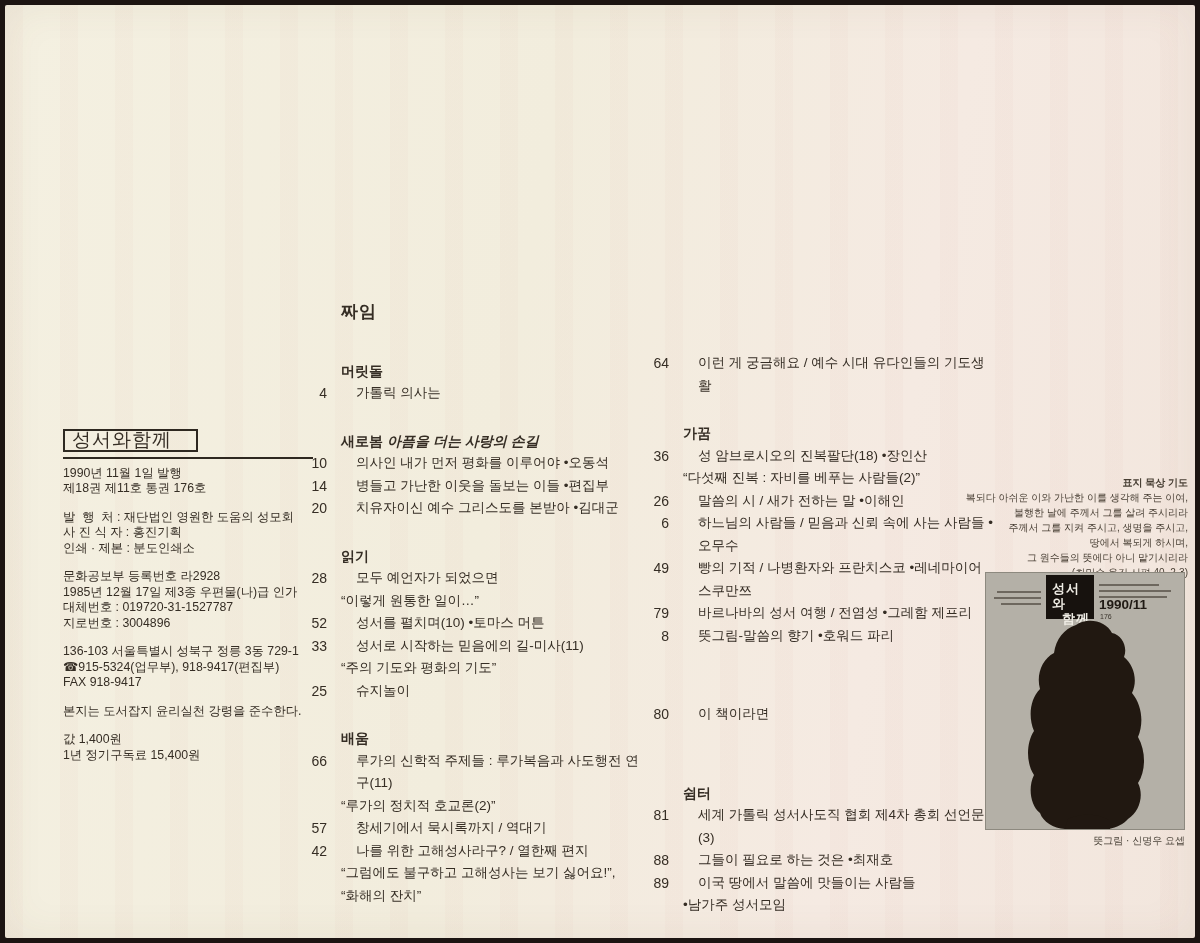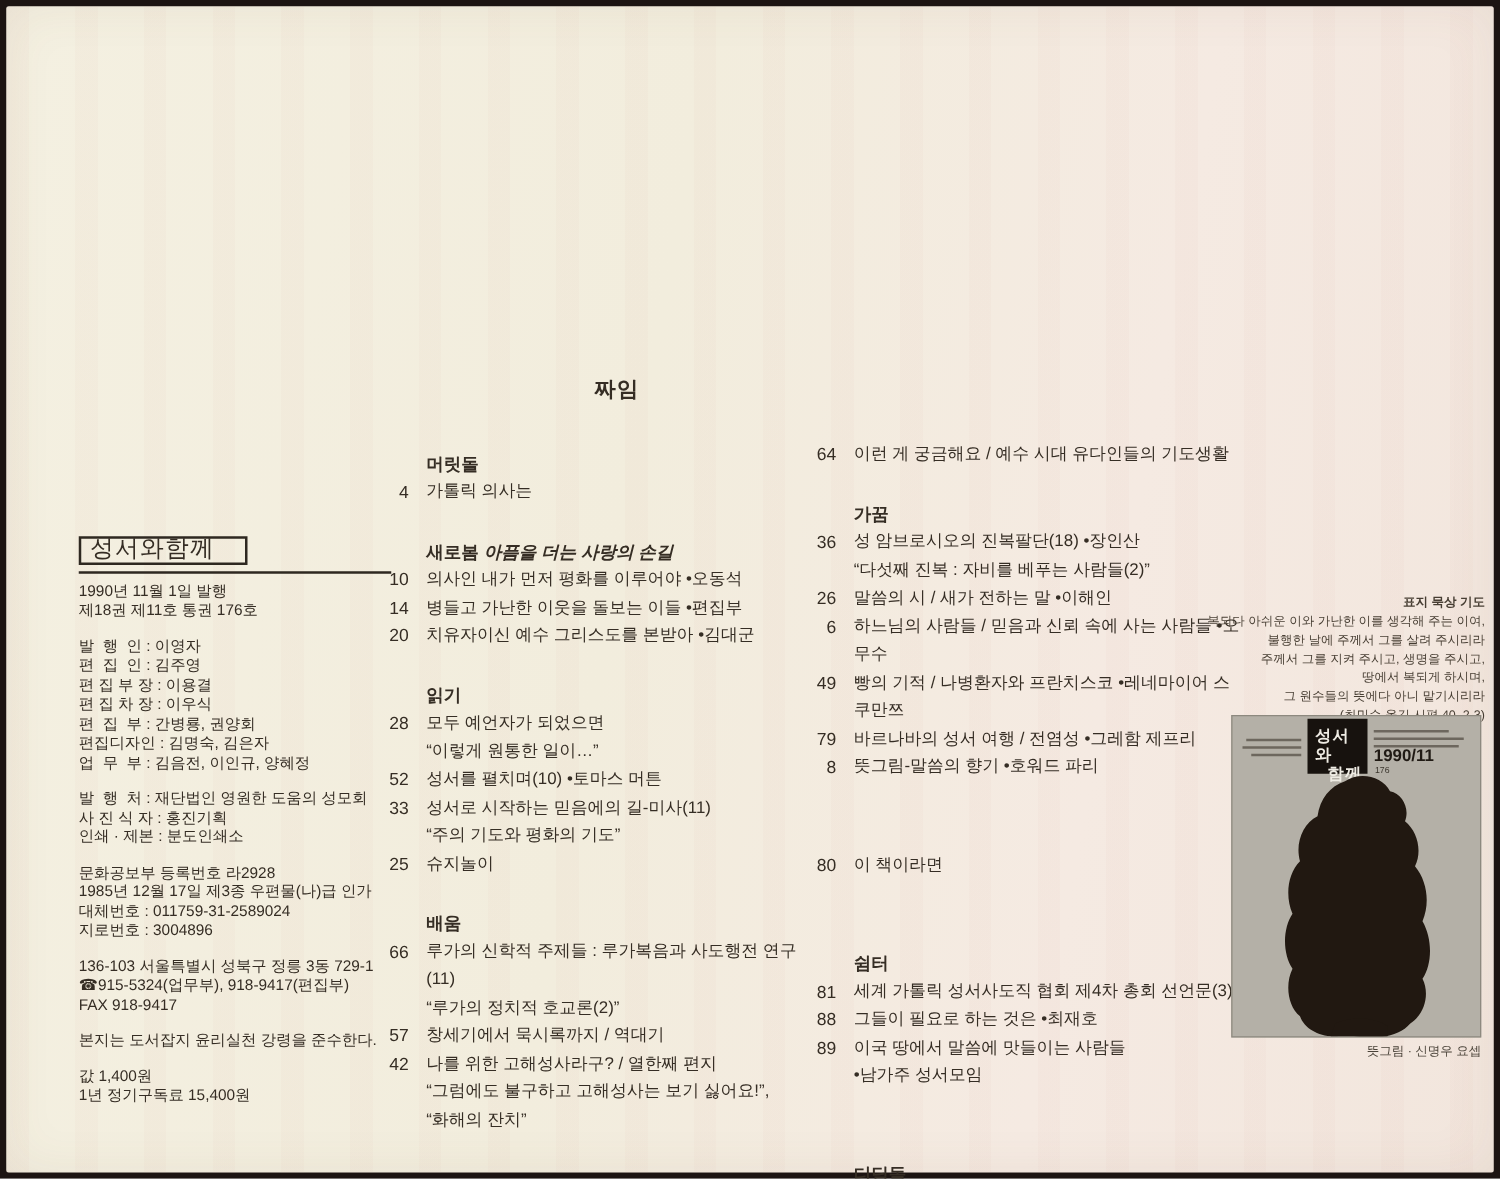--- a/index.html
+++ b/index.html
@@ -15,27 +15,27 @@
   .left-col{position:absolute;left:58px;top:424px;width:255px;font-size:12.3px;line-height:15.5px;}
   .masthead-box{display:inline-block;border:2px solid #2e2820;padding:1px 24px 2px 7px;
                 font-weight:normal;font-size:19px;letter-spacing:1px;}
   .masthead-rule{border:0;border-top:2.5px solid #2e2820;margin:5px 0 7px 0;width:250px;}
   .colo-block{margin-bottom:13px;}
   .colo-block .line{white-space:pre-wrap;}
   
   .toc-col{position:absolute;font-size:13.5px;line-height:22.5px;}
   .toc-center{left:296px;top:296px;width:345px;}
   .toc-right{left:638px;top:347px;width:350px;}
-  .toc-title{font-weight:bold;font-size:17px;margin:0 0 36px 40px;letter-spacing:1px;text-align:center;}
+  .toc-title{font-weight:bold;font-size:17px;margin:0 0 36px 40px;letter-spacing:1px;}
   .toc-section{margin-top:25px;}
   .toc-section:first-child{margin-top:0;}
   .toc-section.gap-lg{margin-top:56px;}
   .toc-heading{font-weight:bold;margin-left:40px;font-size:14px;}
   .toc-heading .it{font-style:italic;font-weight:bold;margin-left:4px;}
-  .toc-entry{display:flex;}
+  .toc-entry{display:flex;gap:15px;}
   .toc-page{width:26px;flex:none;text-align:right;margin-right:14px;font-size:14px;}
   .toc-main{flex:1;}
   .toc-sub{margin-left:40px;}
   
   .prayer{position:absolute;left:945px;top:470px;width:238px;text-align:right;
           font-size:10px;line-height:15px;color:#473e33;}
   .prayer .title{font-weight:600;}
   
   .cover{position:absolute;left:980px;top:567px;width:200px;height:258px;
          background:#b4b0a7;border:1px solid #8d897f;box-sizing:border-box;overflow:hidden;}
@@ -62,37 +62,28 @@
     <div class="streaks"></div>
 
     <div class="left-col">
       <div class="masthead-box">성서와함께</div>
       <hr class="masthead-rule">
       <div class="colo-block">
           <div class="line">1990년 11월 1일 발행</div>
           <div class="line">제18권 제11호 통권 176호</div>
         </div>
       <div class="colo-block">
-          <div class="line">발  행  인 : 이영자</div>
-          <div class="line">편  집  인 : 김주영</div>
-          <div class="line">편 집 부 장 : 이용결</div>
-          <div class="line">편 집 차 장 : 이우식</div>
-          <div class="line">편  집  부 : 간병룡, 권양회</div>
-          <div class="line">편집디자인 : 김명숙, 김은자</div>
-          <div class="line">업  무  부 : 김음전, 이인규, 양혜정</div>
-        </div>
-      <div class="colo-block">
           <div class="line">발  행  처 : 재단법인 영원한 도움의 성모회</div>
           <div class="line">사 진 식 자 : 홍진기획</div>
           <div class="line">인쇄 · 제본 : 분도인쇄소</div>
         </div>
       <div class="colo-block">
           <div class="line">문화공보부 등록번호 라2928</div>
           <div class="line">1985년 12월 17일 제3종 우편물(나)급 인가</div>
-          <div class="line">대체번호 : 011759-31-2589024</div>
+          <div class="line">대체번호 : 019720-31-1527787</div>
           <div class="line">지로번호 : 3004896</div>
         </div>
       <div class="colo-block">
           <div class="line">136-103 서울특별시 성북구 정릉 3동 729-1</div>
           <div class="line">☎915-5324(업무부), 918-9417(편집부)</div>
           <div class="line">FAX 918-9417</div>
         </div>
       <div class="colo-block">
           <div class="line">본지는 도서잡지 윤리실천 강령을 준수한다.</div>
         </div>

